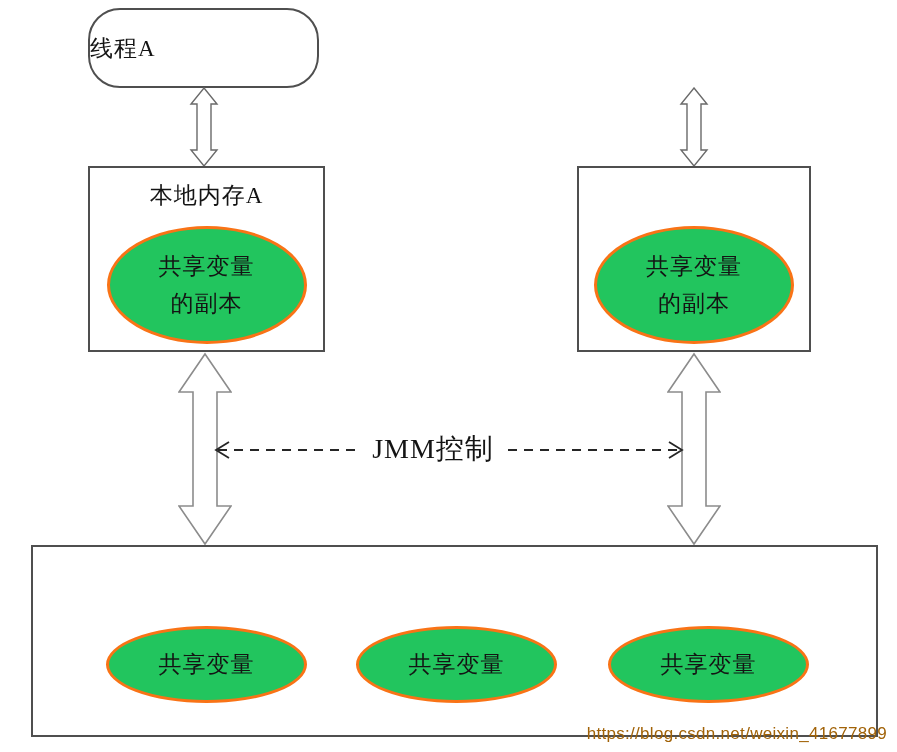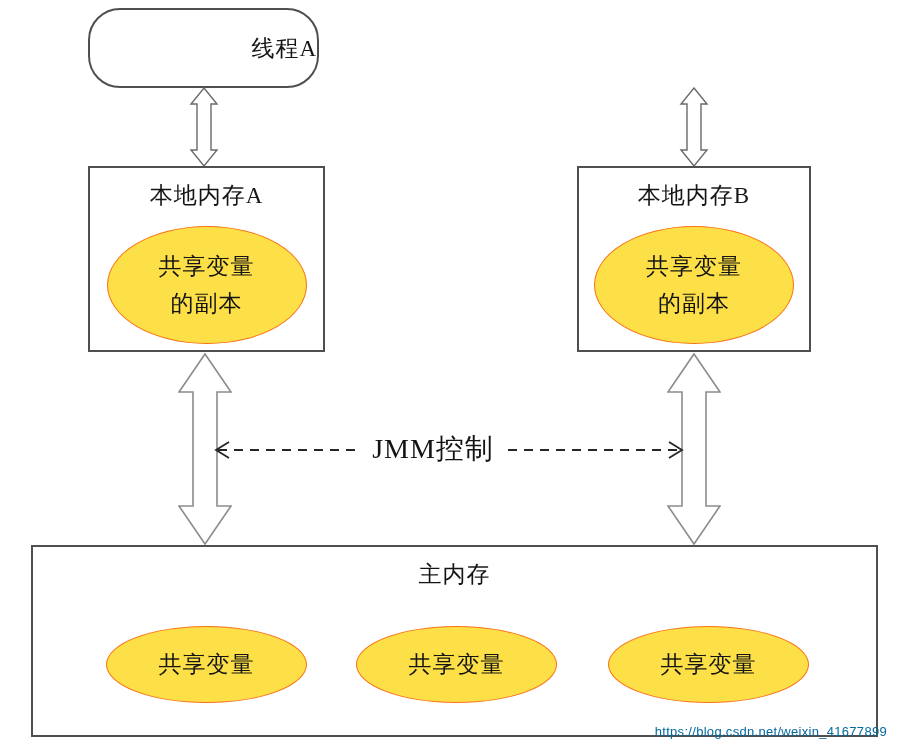--- a/index.html
+++ b/index.html
@@ -11,38 +11,38 @@
     overflow: hidden;
     font-family: "Liberation Serif", "DejaVu Serif", serif;
     color: #141414;
   }
   .box {
     position: absolute;
     box-sizing: border-box;
     border: 2px solid #4f4f4f;
     background: #ffffff;
   }
-  .center-flex { display: flex; align-items: center; justify-content: flex-end; border-radius: 32px; }
+  .center-flex { display: flex; align-items: center; justify-content: flex-start; border-radius: 32px; }
   .box-label { font-size: 23px; letter-spacing: 1px; }
   .box-title {
     text-align: center;
     font-size: 23px;
     letter-spacing: 1px;
     margin-top: 12px;
   }
   #thread-a-box { left: 88px;  top: 8px;  width: 231px; height: 80px; }
   #thread-b-box { left: 577px; top: 8px;  width: 234px; height: 81px; }
   #local-a-box  { left: 88px;  top: 166px; width: 237px; height: 186px; }
   #local-b-box  { left: 577px; top: 166px; width: 234px; height: 186px; }
   .ellipse {
     position: absolute;
     box-sizing: border-box;
-    border: 1px solid #f97316;
+    border: 3px solid #f97316;
     border-radius: 50%;
-    background: #fde047;
+    background: #22c55e;
   }
   .copy-ellipse {
     left: 50%;
     transform: translateX(-50%);
     top: 58px;
     width: 200px;
     height: 118px;
     display: flex;
     flex-direction: column;
     align-items: center;
@@ -82,22 +82,22 @@
     font-size: 23px;
     letter-spacing: 1px;
   }
   #mm-e1 { left: 73px; }
   #mm-e2 { left: 323px; }
   #mm-e3 { left: 575px; }
   #watermark {
     position: absolute;
     right: 10px;
     top: 724px;
-    font-size: 13px;
-    color: #0369a1;
+    font-size: 17px;
+    color: #a16207;
     font-family: "Liberation Sans", "DejaVu Sans", sans-serif;
     letter-spacing: 0.3px;
     z-index: 5;
     white-space: nowrap;
   }
 </style>
 </head>
 <body>
 
 <div id="canvas">
@@ -114,21 +114,20 @@
   </svg>
 
   <div class="box" id="local-a-box">
     <div class="box-title">本地内存A</div>
     <div class="ellipse copy-ellipse">
       <div>共享变量</div>
       <div>的副本</div>
     </div>
   </div>
   <div class="box" id="local-b-box">
-    <div class="box-title">本地内存B</div>
     <div class="ellipse copy-ellipse">
       <div>共享变量</div>
       <div>的副本</div>
     </div>
   </div>
 
   <svg class="arrow-svg" id="big-arrow-a" width="54" height="194" viewBox="0 0 54 194">
     <polygon points="27,2 53,40 39,40 39,154 53,154 27,192 1,154 15,154 15,40 1,40" fill="#ffffff" stroke="#8c8c8c" stroke-width="1.6"></polygon>
   </svg>
   <svg class="arrow-svg" id="big-arrow-b" width="54" height="194" viewBox="0 0 54 194">
@@ -137,21 +136,20 @@
 
   <svg class="arrow-svg" id="jmm-dashes" width="478" height="30" viewBox="0 0 478 30">
     <polyline points="19,7 6,15 19,23" fill="none" stroke="#262626" stroke-width="1.8"></polyline>
     <line x1="8" y1="15" x2="150" y2="15" stroke="#262626" stroke-width="1.8" stroke-dasharray="9 7"></line>
     <line x1="298" y1="15" x2="470" y2="15" stroke="#262626" stroke-width="1.8" stroke-dasharray="9 7"></line>
     <polyline points="459,7 472,15 459,23" fill="none" stroke="#262626" stroke-width="1.8"></polyline>
   </svg>
   <div id="jmm-label">JMM控制</div>
 
   <div class="box" id="main-memory-box">
-    <div class="box-title">主内存</div>
     <div class="ellipse mm-ellipse" id="mm-e1">
       <span>共享变量</span>
     </div>
     <div class="ellipse mm-ellipse" id="mm-e2">
       <span>共享变量</span>
     </div>
     <div class="ellipse mm-ellipse" id="mm-e3">
       <span>共享变量</span>
     </div>
   </div>

